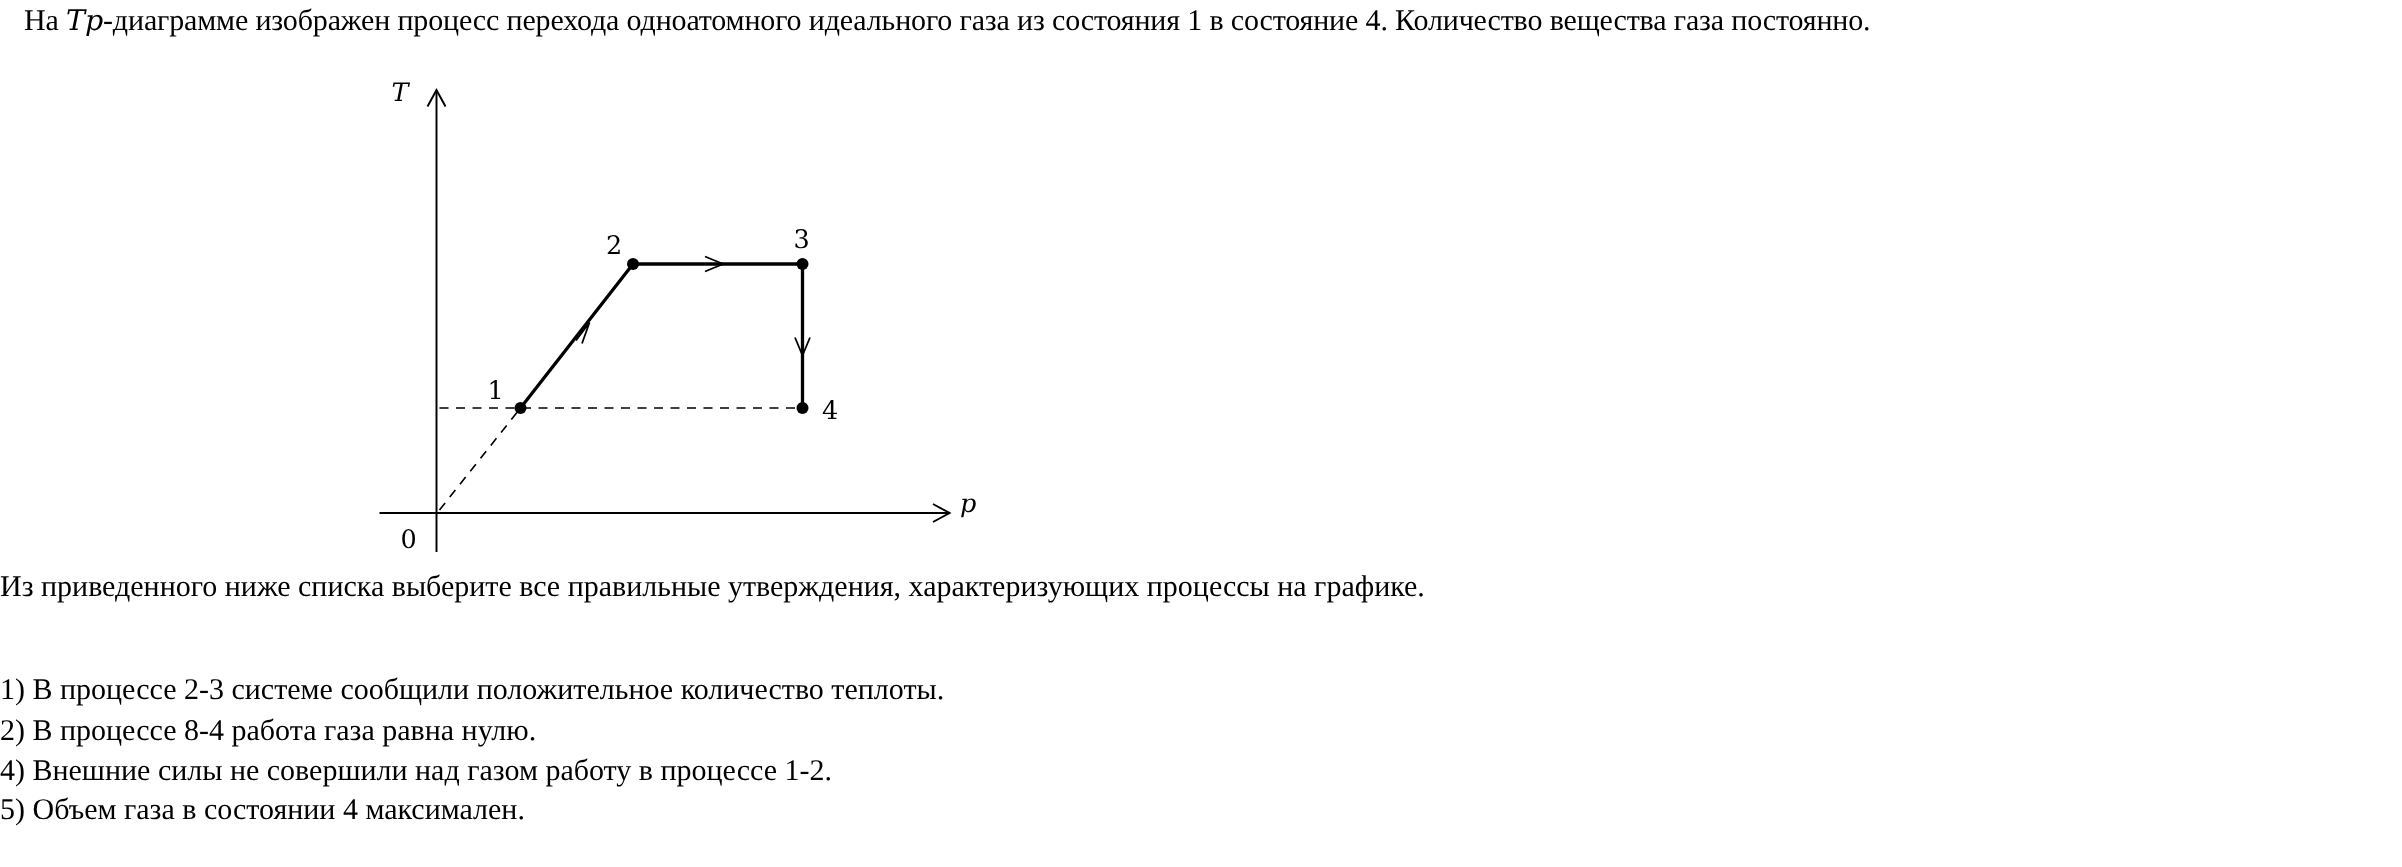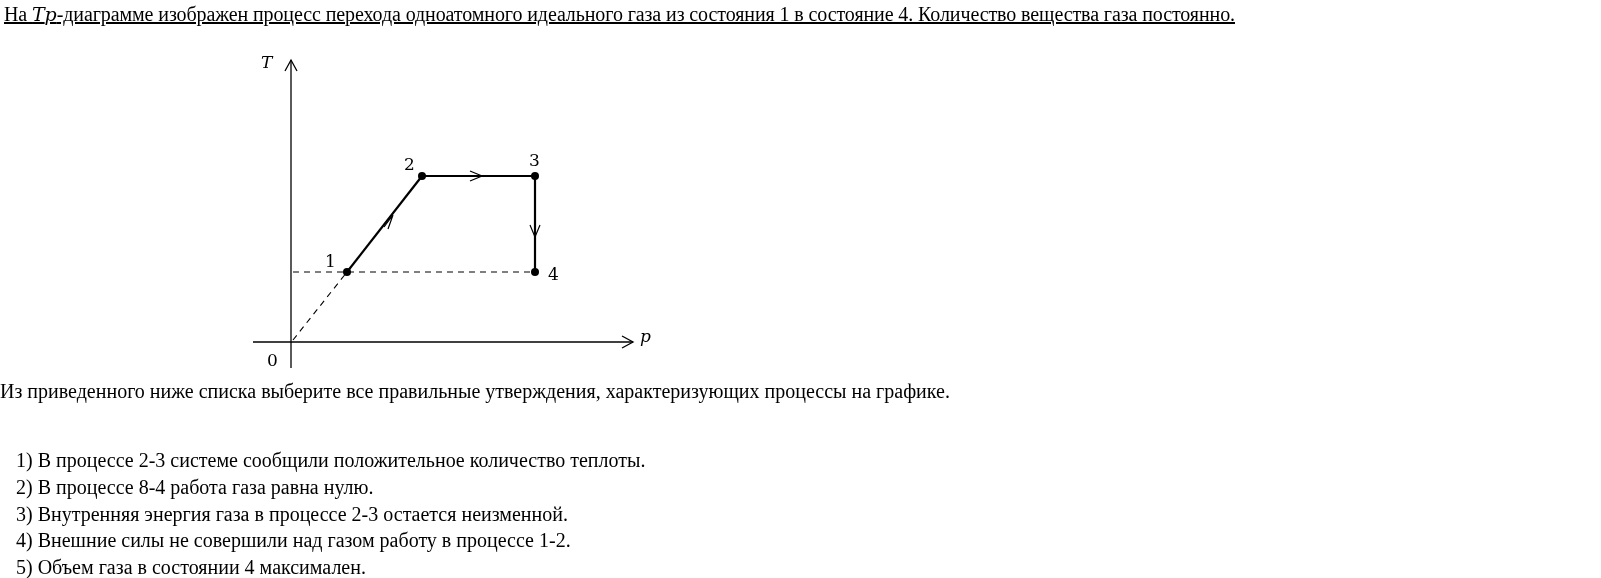--- a/index.html
+++ b/index.html
@@ -11,26 +11,25 @@
       width: 1601px;
       height: 578px;
       position: relative;
       overflow: hidden;
       font-family: "Liberation Serif", "DejaVu Serif", serif;
       color: #000000;
       font-size: 20px;
     }
     .intro {
       position: absolute;
-      left: 4px;
+      left: 16px;
       top: 1px;
       line-height: 26px;
       white-space: nowrap;
       letter-spacing: -0.1px;
-      text-decoration: underline;
     }
     .math-var {
       font-style: italic;
       font-family: "DejaVu Serif", "Liberation Serif", serif;
       font-size: 19px;
     }
     .figure {
       position: absolute;
       left: 0;
       top: 0;
@@ -61,21 +60,20 @@
       position: absolute;
       left: 0;
       top: 447px;
       margin: 0;
       padding: 0;
       list-style: none;
     }
     .options li {
       line-height: 26.8px;
       white-space: nowrap;
-      padding-left: 16px;
     }
   </style>
 </head>
 <body>
 
 <div class="intro"><span>На </span><span class="math-var">T</span><span class="math-var">p</span><span>-диаграмме изображен процесс перехода одноатомного идеального газа из состояния 1 в состояние 4. Количество вещества газа постоянно.</span></div>
 
 <div class="figure">
   <svg width="700" height="380" viewBox="0 0 700 380">
     <defs>
@@ -111,16 +109,15 @@
   <span class="fig-label" style="left:404px; top:155px;">2</span>
   <span class="fig-label" style="left:529px; top:151px;">3</span>
   <span class="fig-label" style="left:548px; top:265px;">4</span>
 </div>
 
 <div class="question">Из приведенного ниже списка выберите все правильные утверждения, характеризующих процессы на графике.</div>
 
 <ul class="options">
   <li>1) В процессе 2-3 системе сообщили положительное количество теплоты.</li>
   <li>2) В процессе 8-4 работа газа равна нулю.</li>
-  <li>3) Внутренняя энергия газа в процессе 2-3 остается неизменной.</li>
   <li>4) Внешние силы не совершили над газом работу в процессе 1-2.</li>
   <li>5) Объем газа в состоянии 4 максимален.</li>
 </ul>
 
 </body></html>

